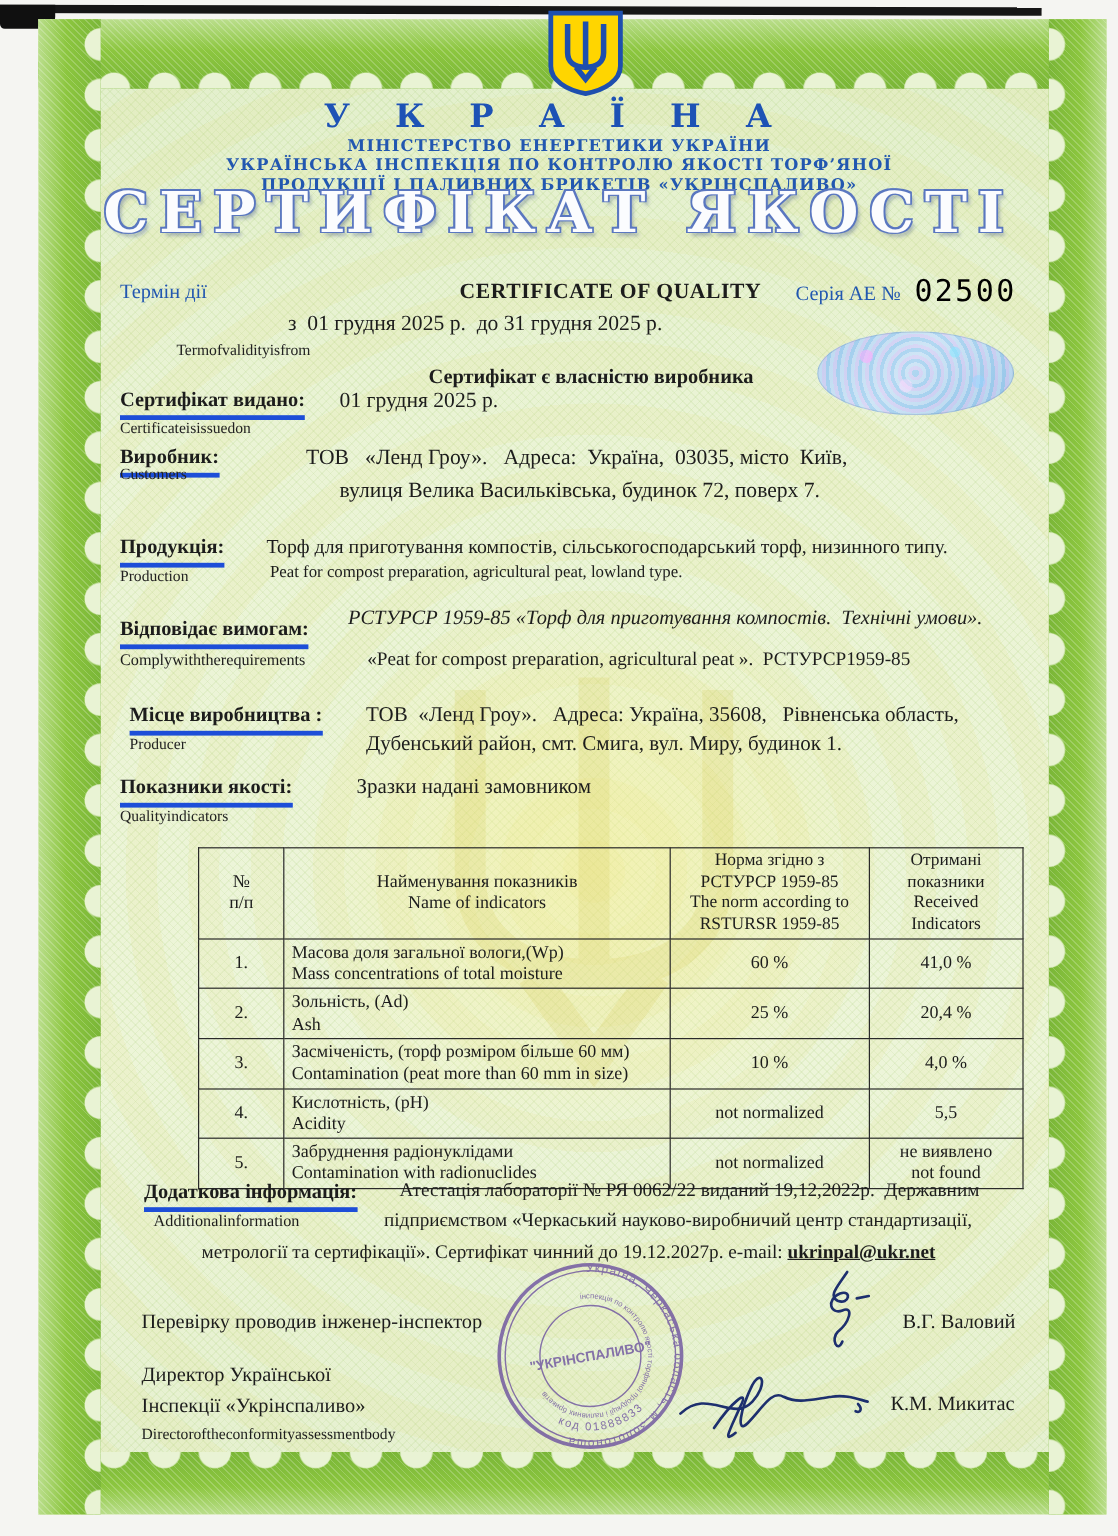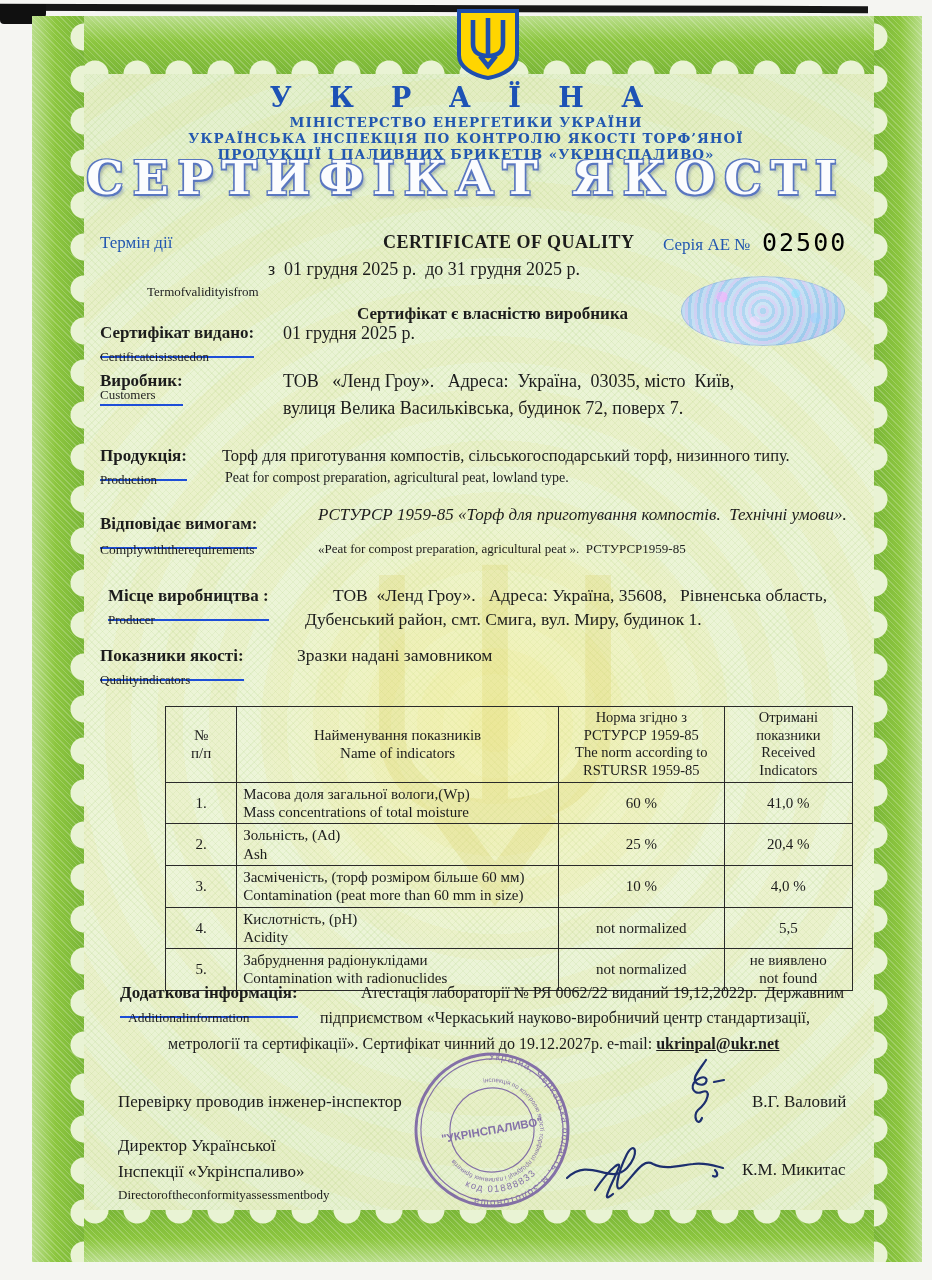--- a/index.html
+++ b/index.html
@@ -58,22 +58,22 @@
     text-shadow:-1.5px -1.5px 0 #5a77c0, 1.5px -1.5px 0 #5a77c0,
                 -1.5px 1.5px 0 #5a77c0, 1.5px 1.5px 0 #5a77c0,
                 3px 4px 3px rgba(60,80,140,.35);}
 
   
   .t{font-size:17px;line-height:1.25;}
   .t-sm{font-size:13px;color:#222;}
   .blue{color:#2257b0;}
   .red{color:#000000;}
   .b{font-weight:bold;}
-  .u{border-bottom:2px solid #1d4ed8;padding-bottom:14px;}
-  .keep{white-space:pre;margin-left:28px;}
+  .u{border-bottom:4px solid #1d4ed8;padding-bottom:4px;}
+  .keep{white-space:pre;}
   .serial{font-family:"DejaVu Sans Mono",monospace;font-size:25px;letter-spacing:2px;}
 
   
   .holo{left:681px;top:276px;width:164px;height:70px;border-radius:50%;
     background:
       radial-gradient(circle at 25% 30%, rgba(255,170,255,.55) 0 5px, rgba(0,0,0,0) 6px),
       radial-gradient(circle at 70% 25%, rgba(140,230,255,.6) 0 4px, rgba(0,0,0,0) 5px),
       radial-gradient(circle at 45% 65%, rgba(255,220,255,.5) 0 5px, rgba(0,0,0,0) 6px),
       radial-gradient(circle at 82% 60%, rgba(150,210,255,.5) 0 5px, rgba(0,0,0,0) 6px),
       repeating-radial-gradient(circle at 50% 50%, rgba(110,190,240,.38) 0 3px, rgba(215,190,250,.38) 3px 6px, rgba(190,225,250,.42) 6px 9px),
@@ -153,21 +153,21 @@
 <div class="abs t" style="left:283px;top:397px;font-size:18px;">вулиця Велика Васильківська, будинок 72, поверх 7.</div>
 
 <div class="abs t b" style="left:100px;top:445px;"><span class="u">Продукція:</span></div>
 <div class="abs t" style="left:222px;top:446px;font-size:16.5px;">Торф для приготування компостів, сільськогосподарський торф, низинного типу.</div>
 <div class="abs t-sm" style="left:100px;top:472px;">Production</div>
 <div class="abs" style="left:225px;top:470px;font-size:14px;">Peat for compost preparation, agricultural peat, lowland type.</div>
 
 <div class="abs t b" style="left:100px;top:513px;"><span class="u">Відповідає вимогам:</span></div>
 <div class="abs t keep" style="left:290px;top:504px;font-size:17px;font-style:italic;">РСТУРСР 1959-85 «Торф для приготування компостів.  Технічні умови».</div>
 <div class="abs" style="left:100px;top:542px;font-size:13.5px;">Complywiththerequirements</div>
-<div class="abs keep" style="left:290px;top:541px;font-size:13px;">«Peat for compost preparation, agricultural peat ».  РСТУРСР1959-85</div>
+<div class="abs keep" style="left:306px;top:541px;font-size:16px;">«Peat for compost preparation, agricultural peat ».  РСТУРСР1959-85</div>
 
 <div class="abs t b" style="left:108px;top:585px;"><span class="u">Місце виробництва :</span></div>
 <div class="abs t keep" style="left:305px;top:585px;font-size:17.5px;">ТОВ  «Ленд Гроу».   Адреса: Україна, 35608,   Рівненська область,</div>
 <div class="abs t-sm" style="left:108px;top:612px;">Producer</div>
 <div class="abs t" style="left:305px;top:609px;font-size:17.5px;">Дубенський район, смт. Смига, вул. Миру, будинок 1.</div>
 
 <div class="abs t b" style="left:100px;top:645px;"><span class="u">Показники якості:</span></div>
 <div class="abs t" style="left:297px;top:645px;font-size:17.5px;">Зразки надані замовником</div>
 <div class="abs t-sm" style="left:100px;top:672px;">Qualityindicators</div>
 

